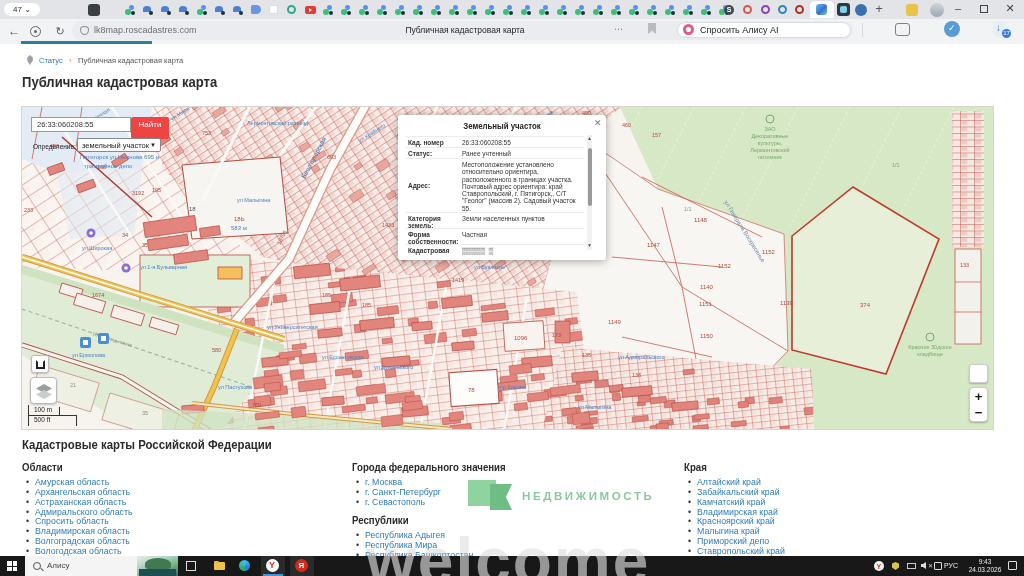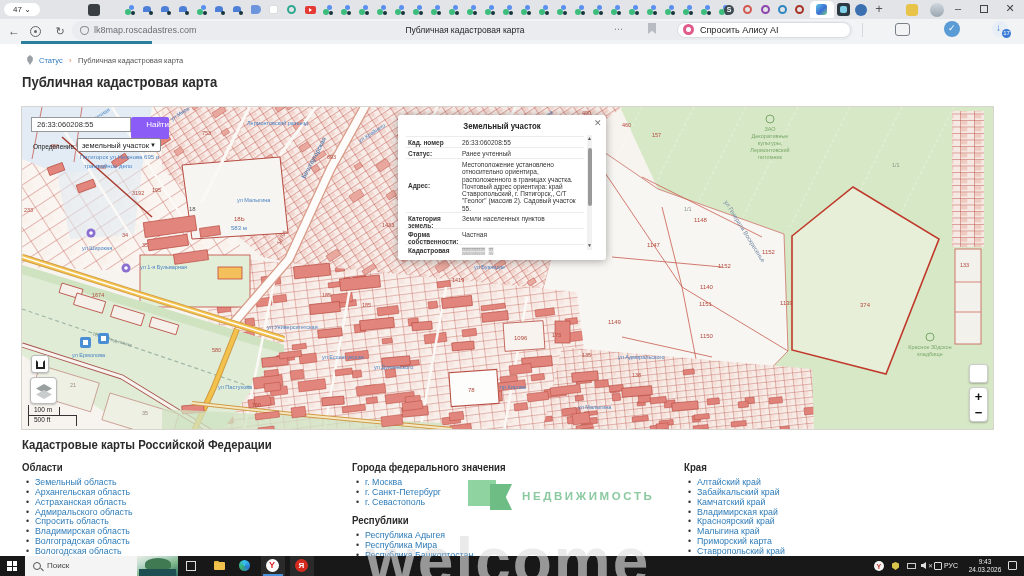--- a/index.html
+++ b/index.html
@@ -598,21 +598,21 @@
       <rect x="58" y="230" width="11" height="11" rx="2" fill="#4a8fd6"></rect>
       <rect x="61" y="233" width="5" height="5" fill="#fff"></rect>
       <rect x="76" y="226" width="11" height="11" rx="2" fill="#4a8fd6"></rect>
       <rect x="79" y="229" width="5" height="5" fill="#fff"></rect>
       <circle cx="69" cy="126" r="4.5" fill="#8a6fd0"></circle>
       <circle cx="69" cy="126" r="1.8" fill="#fff"></circle>
       <circle cx="104" cy="161" r="4.5" fill="#8a6fd0"></circle>
       <circle cx="104" cy="161" r="1.8" fill="#fff"></circle>
     </svg>
     <div class="abs" style="left:9px;top:10px;width:100px;height:15px;background:#fff;border:1px solid #999;font-size:7.5px;color:#333;line-height:14px;padding-left:5px">26:33:060208:55</div>
-    <div class="abs" style="left:109px;top:10px;width:38px;height:22px;background:#8b5cf6;border-radius:2px;color:#fff;font-size:8px;text-align:right;line-height:15px">Найти</div>
+    <div class="abs" style="left:109px;top:10px;width:38px;height:22px;background:#ef4444;border-radius:2px;color:#fff;font-size:8px;text-align:center;line-height:15px">Найти</div>
     <div class="abs" style="left:11px;top:34px;font-size:6.5px;color:#222;line-height:12px">Определение:</div>
     <div class="abs" style="left:55px;top:31px;width:84px;height:14px;background:#fff;border:1px solid #888;border-radius:2px;font-size:7.5px;color:#222;line-height:13px;padding-left:4px">земельный участок<span style="float:right;margin-right:4px;font-size:6px">▼</span></div>
     <div class="abs" style="left:9px;top:248px;width:18px;height:18px;background:#fff;border:1px solid #bbb;border-radius:3px;box-shadow:0 1px 2px rgba(0,0,0,.2)">
       <div class="abs" style="left:4px;top:4px;width:9px;height:9px;border:2px solid #222;border-top-color:transparent;border-left-color:#222"></div>
     </div>
     <div class="abs" style="left:8px;top:270px;width:27px;height:27px;background:#fff;border:1px solid #bbb;border-radius:4px;box-shadow:0 1px 2px rgba(0,0,0,.2)">
       <div class="abs" style="left:5px;top:6px;width:16px;height:9px;background:#9aa0a0;clip-path:polygon(50% 0,100% 50%,50% 100%,0 50%)"></div>
       <div class="abs" style="left:5px;top:12px;width:16px;height:9px;background:#c8cccc;clip-path:polygon(50% 0,100% 50%,50% 100%,0 50%)"></div>
     </div>
     <div class="abs" style="left:6px;top:298px;width:70px;height:22px">
@@ -651,21 +651,21 @@
     <div class="abs" style="left:64px;top:132px;width:122px;font-size:6.5px;color:#333;line-height:7.3px">▒▒▒▒▒&nbsp;&nbsp;▒</div>
     <div class="abs" style="left:8px;top:129px;width:178px;height:1px;background:#ececec"></div>
     <div class="abs" style="left:189px;top:20px;width:5px;height:115px;background:#f1f1f1"></div>
     <div class="abs" style="left:189.5px;top:33px;width:4px;height:58px;background:#999;border-radius:2px"></div>
     <div class="abs" style="left:189px;top:21px;font-size:5px;color:#555;line-height:5px">▲</div>
     <div class="abs" style="left:189px;top:128px;font-size:5px;color:#555;line-height:5px">▼</div>
   </div>
 <div class="abs" style="left:22px;top:437px;font-size:13px;font-weight:bold;color:#2b2b2b;transform:scaleX(.875);transform-origin:left top">Кадастровые карты Российской Федерации</div>
 <div class="abs" style="left:22px;top:461px;font-size:11.5px;font-weight:bold;color:#2b2b2b;transform:scaleX(.84);transform-origin:left top">Области</div>
 <div class="abs" style="left:22px;top:478px;font-size:8.8px;line-height:9.85px">
-    <div style="position:relative;padding-left:13px"><span style="position:absolute;left:4px;color:#333">•</span><a>Земельный область</a></div>
+    <div style="position:relative;padding-left:13px"><span style="position:absolute;left:4px;color:#333">•</span><a>Амурская область</a></div>
     <div style="position:relative;padding-left:13px"><span style="position:absolute;left:4px;color:#333">•</span><a>Архангельская область</a></div>
     <div style="position:relative;padding-left:13px"><span style="position:absolute;left:4px;color:#333">•</span><a>Астраханская область</a></div>
     <div style="position:relative;padding-left:13px"><span style="position:absolute;left:4px;color:#333">•</span><a>Адмиральского область</a></div>
     <div style="position:relative;padding-left:13px"><span style="position:absolute;left:4px;color:#333">•</span><a>Спросить область</a></div>
     <div style="position:relative;padding-left:13px"><span style="position:absolute;left:4px;color:#333">•</span><a>Владимирская область</a></div>
     <div style="position:relative;padding-left:13px"><span style="position:absolute;left:4px;color:#333">•</span><a>Волгоградская область</a></div>
     <div style="position:relative;padding-left:13px"><span style="position:absolute;left:4px;color:#333">•</span><a>Вологодская область</a></div>
   </div>
 <div class="abs" style="left:352px;top:461px;font-size:11.5px;font-weight:bold;color:#2b2b2b;transform:scaleX(.84);transform-origin:left top">Города федерального значения</div>
 <div class="abs" style="left:352px;top:478px;font-size:8.8px;line-height:9.85px">
@@ -680,37 +680,37 @@
     <div style="position:relative;padding-left:13px"><span style="position:absolute;left:4px;color:#333">•</span><a>Республика Башкортостан</a></div>
   </div>
 <div class="abs" style="left:684px;top:461px;font-size:11.5px;font-weight:bold;color:#2b2b2b;transform:scaleX(.84);transform-origin:left top">Края</div>
 <div class="abs" style="left:684px;top:478px;font-size:8.8px;line-height:9.85px">
     <div style="position:relative;padding-left:13px"><span style="position:absolute;left:4px;color:#333">•</span><a>Алтайский край</a></div>
     <div style="position:relative;padding-left:13px"><span style="position:absolute;left:4px;color:#333">•</span><a>Забайкальский край</a></div>
     <div style="position:relative;padding-left:13px"><span style="position:absolute;left:4px;color:#333">•</span><a>Камчатский край</a></div>
     <div style="position:relative;padding-left:13px"><span style="position:absolute;left:4px;color:#333">•</span><a>Владимирская край</a></div>
     <div style="position:relative;padding-left:13px"><span style="position:absolute;left:4px;color:#333">•</span><a>Красноярский край</a></div>
     <div style="position:relative;padding-left:13px"><span style="position:absolute;left:4px;color:#333">•</span><a>Малыгина край</a></div>
-    <div style="position:relative;padding-left:13px"><span style="position:absolute;left:4px;color:#333">•</span><a>Приморский карта</a></div>
+    <div style="position:relative;padding-left:13px"><span style="position:absolute;left:4px;color:#333">•</span><a>Приморский депо</a></div>
     <div style="position:relative;padding-left:13px"><span style="position:absolute;left:4px;color:#333">•</span><a>Ставропольский край</a></div>
   </div>
 <div class="abs" style="left:468px;top:480px;width:28px;height:26px;background:#8ed3a0"></div>
 <div class="abs" style="left:490px;top:484px;width:22px;height:26px;background:#6dbd85;clip-path:polygon(0 0,100% 0,72% 50%,100% 100%,0 100%)"></div>
 <div class="abs" style="left:522px;top:490px;font-size:11.5px;font-weight:bold;color:#8bc9a0;letter-spacing:2.6px">НЕДВИЖИМОСТЬ</div>
 <div class="abs" style="left:0;top:556px;width:1024px;height:20px;background:#181818;z-index:8">
     <div class="abs" style="left:7px;top:5px;width:10px;height:10px">
       <i style="position:absolute;left:0;top:0;width:4.5px;height:4.5px;background:#fff"></i>
       <i style="position:absolute;left:5.5px;top:0;width:4.5px;height:4.5px;background:#fff"></i>
       <i style="position:absolute;left:0;top:5.5px;width:4.5px;height:4.5px;background:#fff"></i>
       <i style="position:absolute;left:5.5px;top:5.5px;width:4.5px;height:4.5px;background:#fff"></i>
     </div>
     <div class="abs" style="left:25px;top:0;width:112px;height:20px;background:#f4f4f4"></div>
     <div class="abs" style="left:33px;top:6px;width:8px;height:8px;border:1.2px solid #555;border-radius:50%;box-sizing:border-box"></div>
     <div class="abs" style="left:40px;top:13px;width:4px;height:1.2px;background:#555;transform:rotate(45deg)"></div>
-    <div class="abs" style="left:47px;top:5px;font-size:8px;color:#444">Поиск</div>
+    <div class="abs" style="left:47px;top:5px;font-size:8px;color:#444">Алису</div>
     <div class="abs" style="left:137px;top:0;width:41px;height:20px;background:linear-gradient(160deg,#e8eee2 0%,#bcd8cc 30%,#7db78a 60%,#2e6f63 100%);overflow:hidden">
       <i style="position:absolute;left:8px;top:2px;width:26px;height:12px;background:#3f7a52;border-radius:50% 50% 30% 30%"></i>
       <i style="position:absolute;left:2px;top:13px;width:37px;height:7px;background:#1e4f52"></i>
     </div>
     <div class="abs" style="left:186px;top:5px;width:10px;height:10px;border:1px solid #ddd;box-sizing:border-box"></div>
     <div class="abs" style="left:214px;top:6px;width:11px;height:8px;background:#f0c14b;border-radius:1px"></div>
     <div class="abs" style="left:214px;top:4.5px;width:5px;height:2px;background:#e8b83a;border-radius:1px 1px 0 0"></div>
     <div class="abs" style="left:239px;top:4px;width:11px;height:11px;border-radius:50%;background:conic-gradient(#35c1f1,#2b7cd3,#38b26b,#35c1f1)"></div>
     <div class="abs" style="left:261px;top:0;width:24px;height:20px;background:#2a2a2a"></div>
     <div class="abs" style="left:266px;top:3px;width:13px;height:13px;border-radius:50%;background:#fff"></div>

